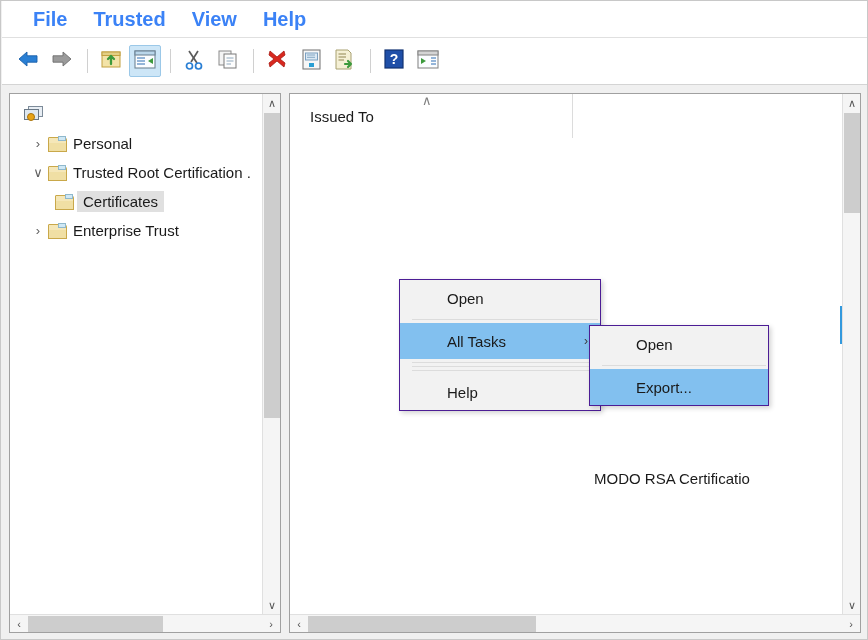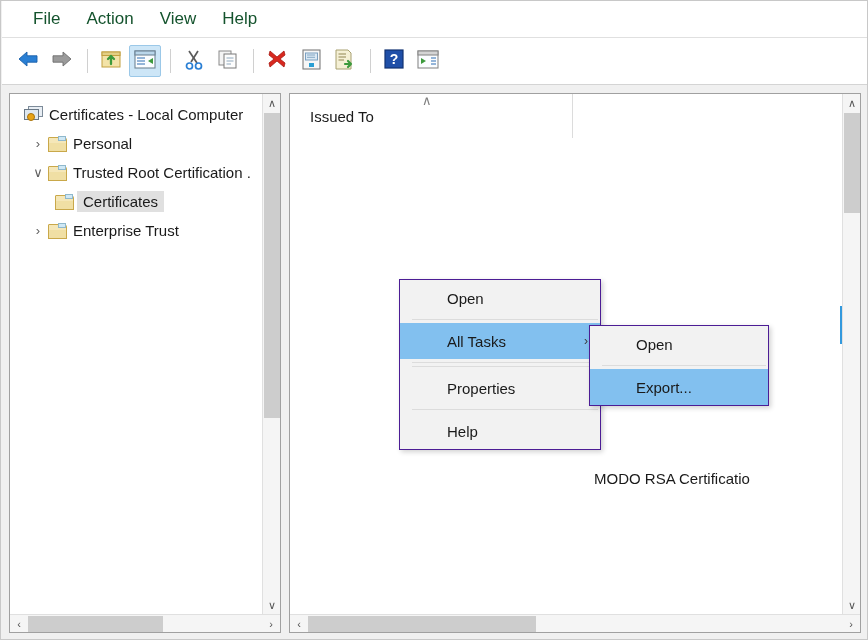--- a/index.html
+++ b/index.html
@@ -25,25 +25,26 @@
     position: absolute;
     left: 1px; top: 0px;
     width: 866px; height: 36px;
     background: #ffffff;
     display: flex;
     align-items: center;
     padding-left: 18px;
     box-sizing: border-box;
   }
   .menubar-item {
-    font-size: 17px;
-    color: #14532d;
+    font-size: 20px;
+    color: #3b82f6;
     padding: 3px 13px;
     cursor: default;
     white-space: nowrap;
+    font-weight: bold;
   }
 
   
   .toolbar {
     position: absolute;
     left: 1px; top: 36px;
     width: 866px; height: 48px;
     background: #ffffff;
     border-top: 1px solid #e0e0e0;
     border-bottom: 1px solid #d4d4d4;
@@ -308,21 +309,21 @@
     line-height: 1;
   }
 </style>
 </head>
 <body>
 
 <div id="app">
 
   <div class="menubar">
     <div class="menubar-item">File</div>
-    <div class="menubar-item">Action</div>
+    <div class="menubar-item">Trusted</div>
     <div class="menubar-item">View</div>
     <div class="menubar-item">Help</div>
   </div>
 
   <div class="toolbar">
 
     <div class="tb-btn">
       <span>
         <svg width="24" height="20" viewBox="0 0 24 20">
           <path d="M11 3 L3 10 L11 17 L11 13.2 L21 13.2 L21 6.8 L11 6.8 Z" fill="#2a7fd4" stroke="#1a5fa8" stroke-width="0.9" stroke-linejoin="round"></path>
@@ -452,21 +453,20 @@
 
     <div class="tree-body">
 
       <div class="tree-row" style="padding-left:10px;">
         <span class="twisty" style="width:4px;"></span>
         <span class="console-ico">
           <span class="scr2"></span>
             <span class="scr1"></span>
             <span class="seal"></span>
         </span>
-        <span class="tree-label">Certificates - Local Computer</span>
       </div>
 
       <div class="tree-row" style="padding-left:18px;">
         <span class="twisty">›</span>
         <span class="folder-ico">
           <span class="back"></span>
             <span class="tab"></span>
             <span class="fold"></span>
         </span>
         <span class="tree-label">Personal</span>
@@ -556,23 +556,20 @@
     <div class="ctx-sep"></div>
 
     <div class="ctx-item hl">
       <span>All Tasks</span>
       <span class="ctx-arrow">›</span>
     </div>
     <div class="ctx-sep"></div>
 
     <div class="ctx-sep"></div>
 
-    <div class="ctx-item">
-      <span>Properties</span>
-    </div>
     <div class="ctx-sep"></div>
 
     <div class="ctx-item">
       <span>Help</span>
     </div>
 
   </div>
 
   <div class="ctx" id="ctx-sub">
 

